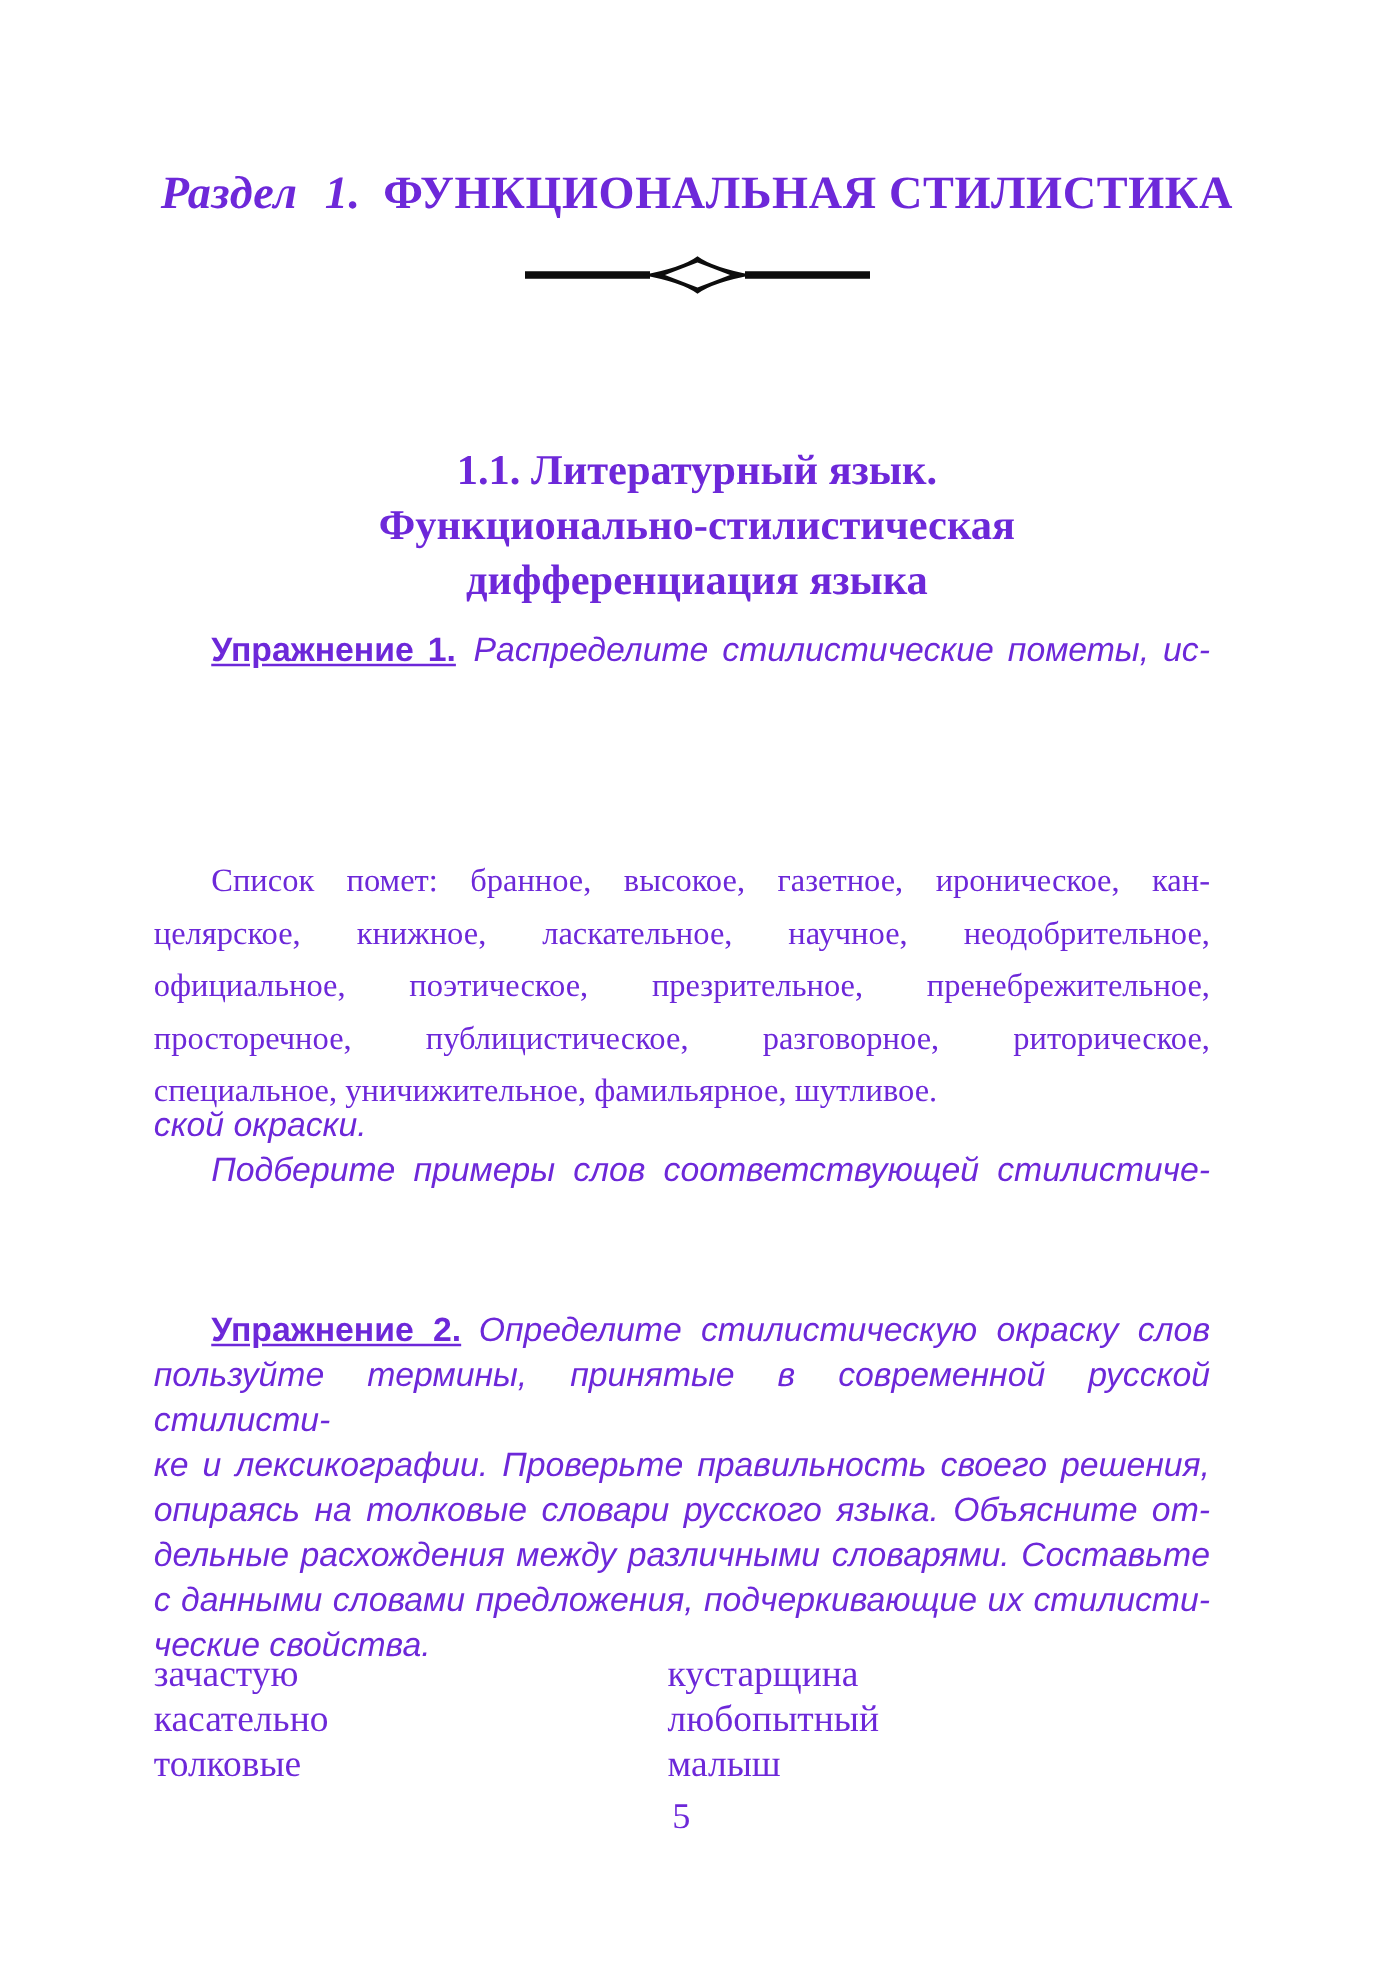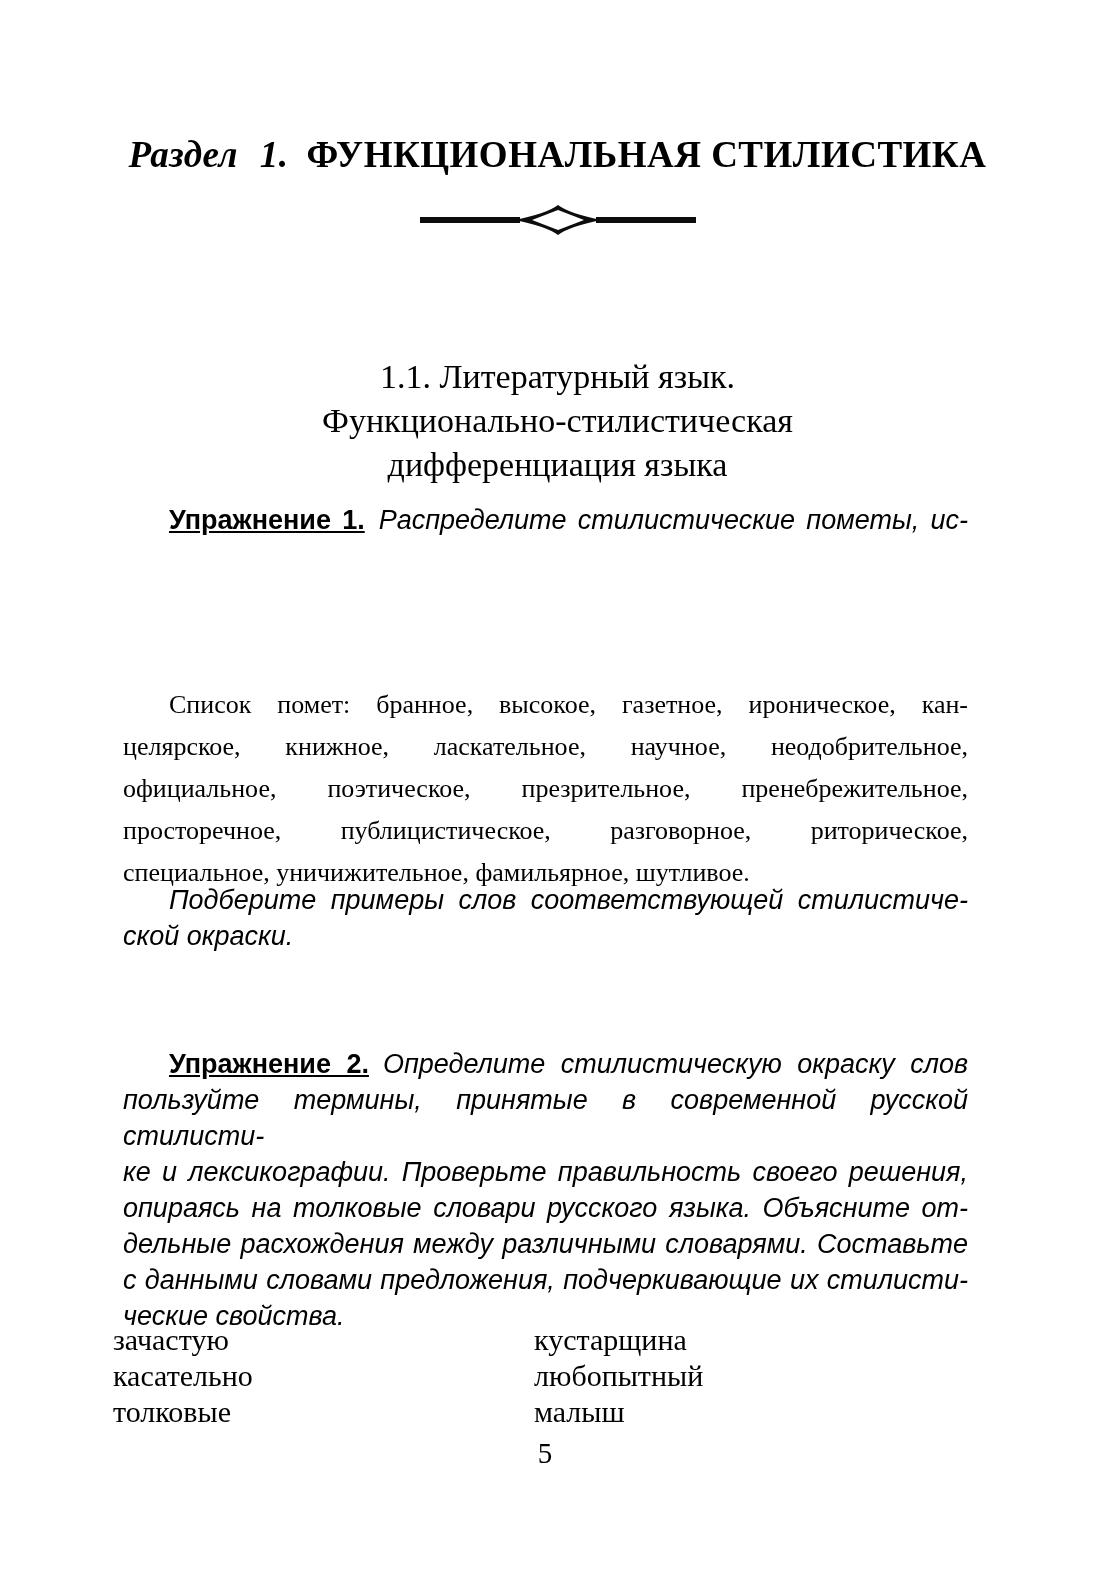--- a/index.html
+++ b/index.html
@@ -1,21 +1,21 @@
 <!DOCTYPE html>
 <html><head>
 <meta charset="utf-8">
 <style>
   html,body{margin:0;padding:0;background:#ffffff;}
   .page{
     position:relative;
     width:1115px;
     height:1582px;
     background:#ffffff;
-    color:#000000;
+    color:#6d28d9;
     overflow:hidden;
   }
   .title{
     position:absolute;
     top:133px; left:0; width:100%;
     text-align:center;
     font-family:"Liberation Serif",serif;
     font-weight:bold;
     font-size:37px;
     letter-spacing:0.5px;
@@ -29,21 +29,21 @@
   .divider{
     position:absolute;
     top:201px; left:0; width:100%;
     text-align:center;
   }
   .heading{
     position:absolute;
     top:355px; left:0; width:100%;
     text-align:center;
     font-family:"Liberation Serif",serif;
-    font-weight:normal;
+    font-weight:bold;
     font-size:34px;
     line-height:44px;
   }
   .para{
     position:absolute;
     left:123px;
     width:845px;
   }
   .sans{
     font-family:"Liberation Sans",sans-serif;
@@ -70,21 +70,21 @@
     text-decoration:underline;
     margin-right:14px;
   }
   .words{
     position:absolute;
     top:1322px;
     font-family:"Liberation Serif",serif;
     font-size:30px;
     line-height:36px;
   }
-  .words.col1{ left:113px; }
+  .words.col1{ left:123px; }
   .words.col2{ left:534px; }
   .pagenum{
     position:absolute;
     top:1437px; left:0; width:1090px;
     text-align:center;
     font-family:"Liberation Serif",serif;
     font-size:29px;
   }
 </style>
 </head>
@@ -122,22 +122,22 @@
         <div class="line indent">Список помет: бранное, высокое, газетное, ироническое, кан-</div>
         <div class="line">целярское, книжное, ласкательное, научное, неодобрительное,</div>
         <div class="line">официальное, поэтическое, презрительное, пренебрежительное,</div>
         <div class="line">просторечное, публицистическое, разговорное, риторическое,</div>
         <div class="line left">специальное, уничижительное, фамильярное, шутливое.</div>
       </div>
   </div>
 
   <div class="para sans" style="top:882px">
     <div>
+        <div class="line left">ской окраски.</div>
         <div class="line indent">Подберите примеры слов соответствующей стилистиче-</div>
-        <div class="line left">ской окраски.</div>
       </div>
   </div>
 
   <div class="para sans" style="top:1046px">
     <div class="line indent">
       <span class="ex-label">Упражнение 2.</span><span>Определите стилистическую окраску слов</span>
     </div>
     <div>
         <div class="line">пользуйте термины, принятые в современной русской стилисти-</div>
         <div class="line">ке и лексикографии. Проверьте правильность своего решения,</div>

